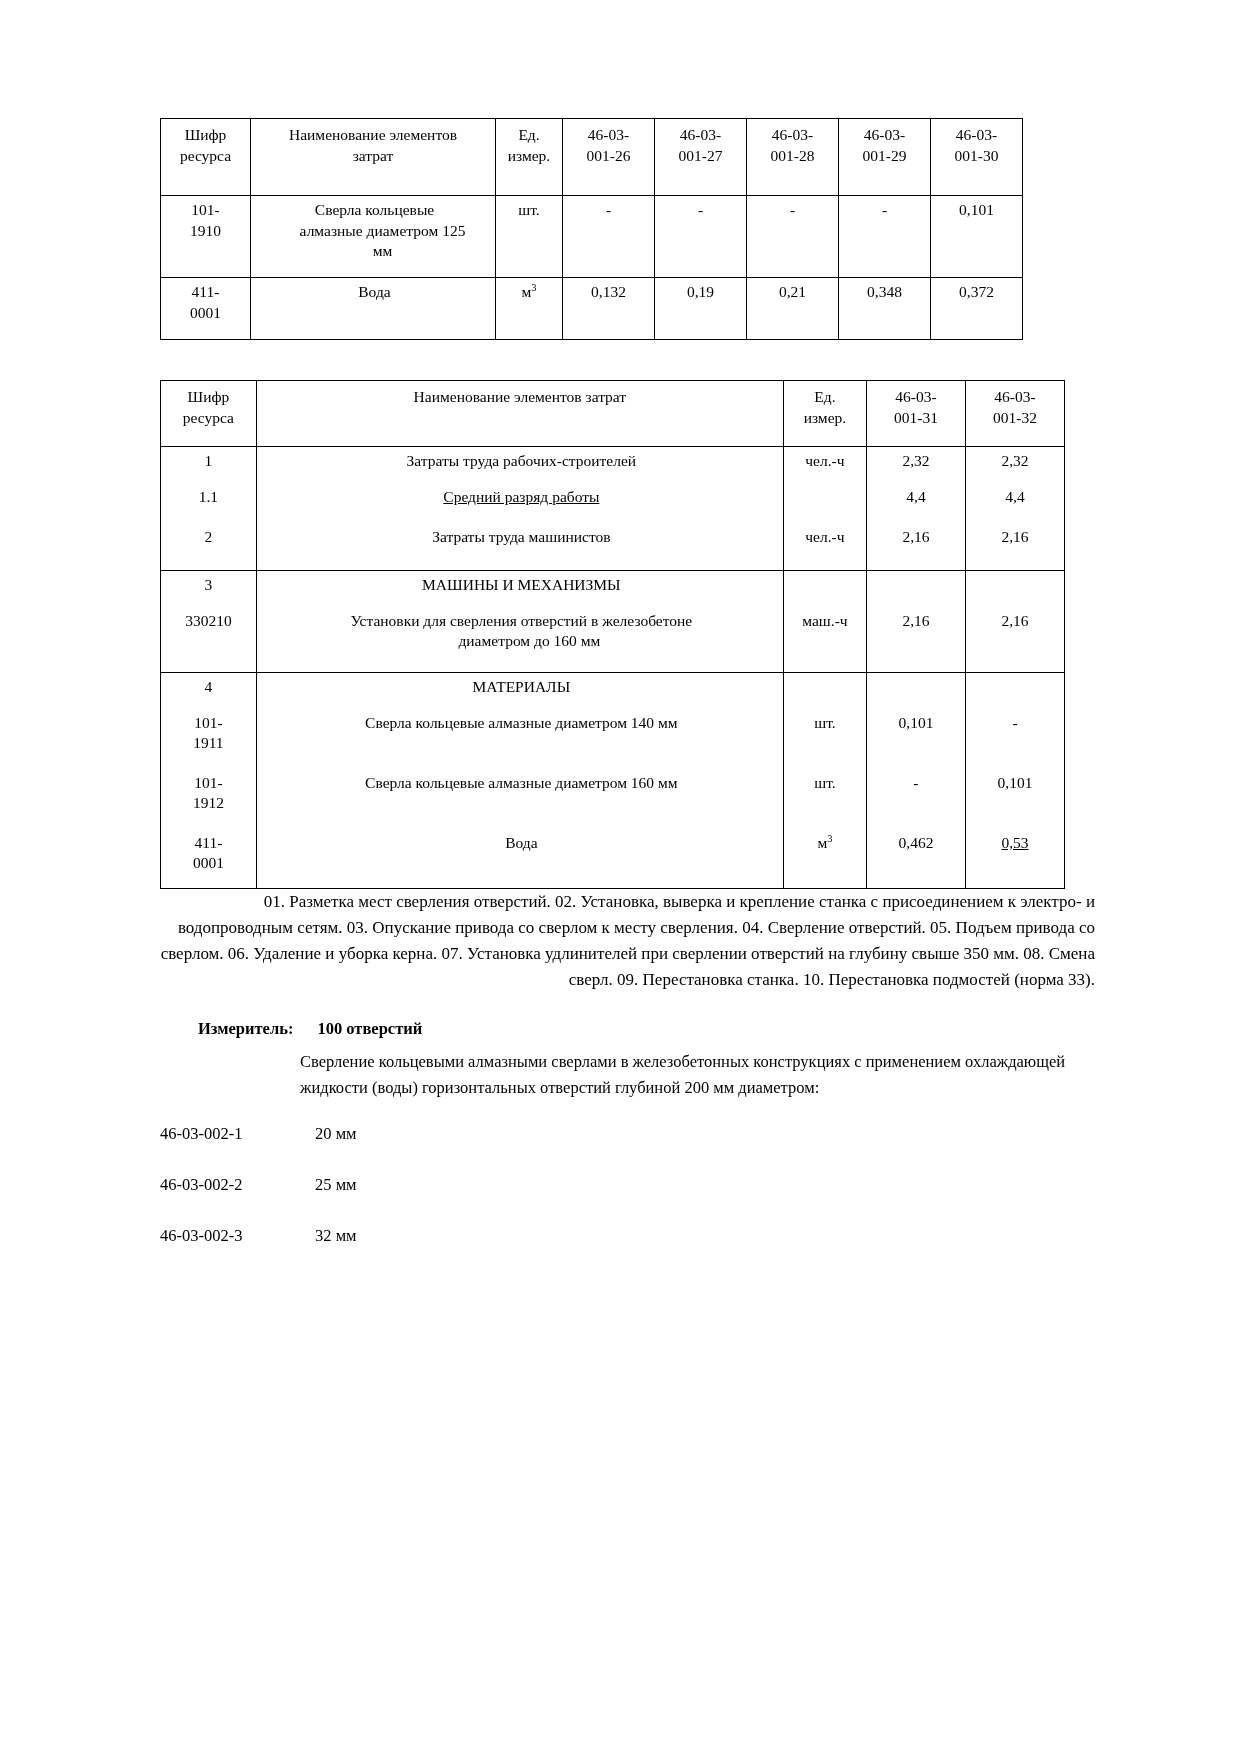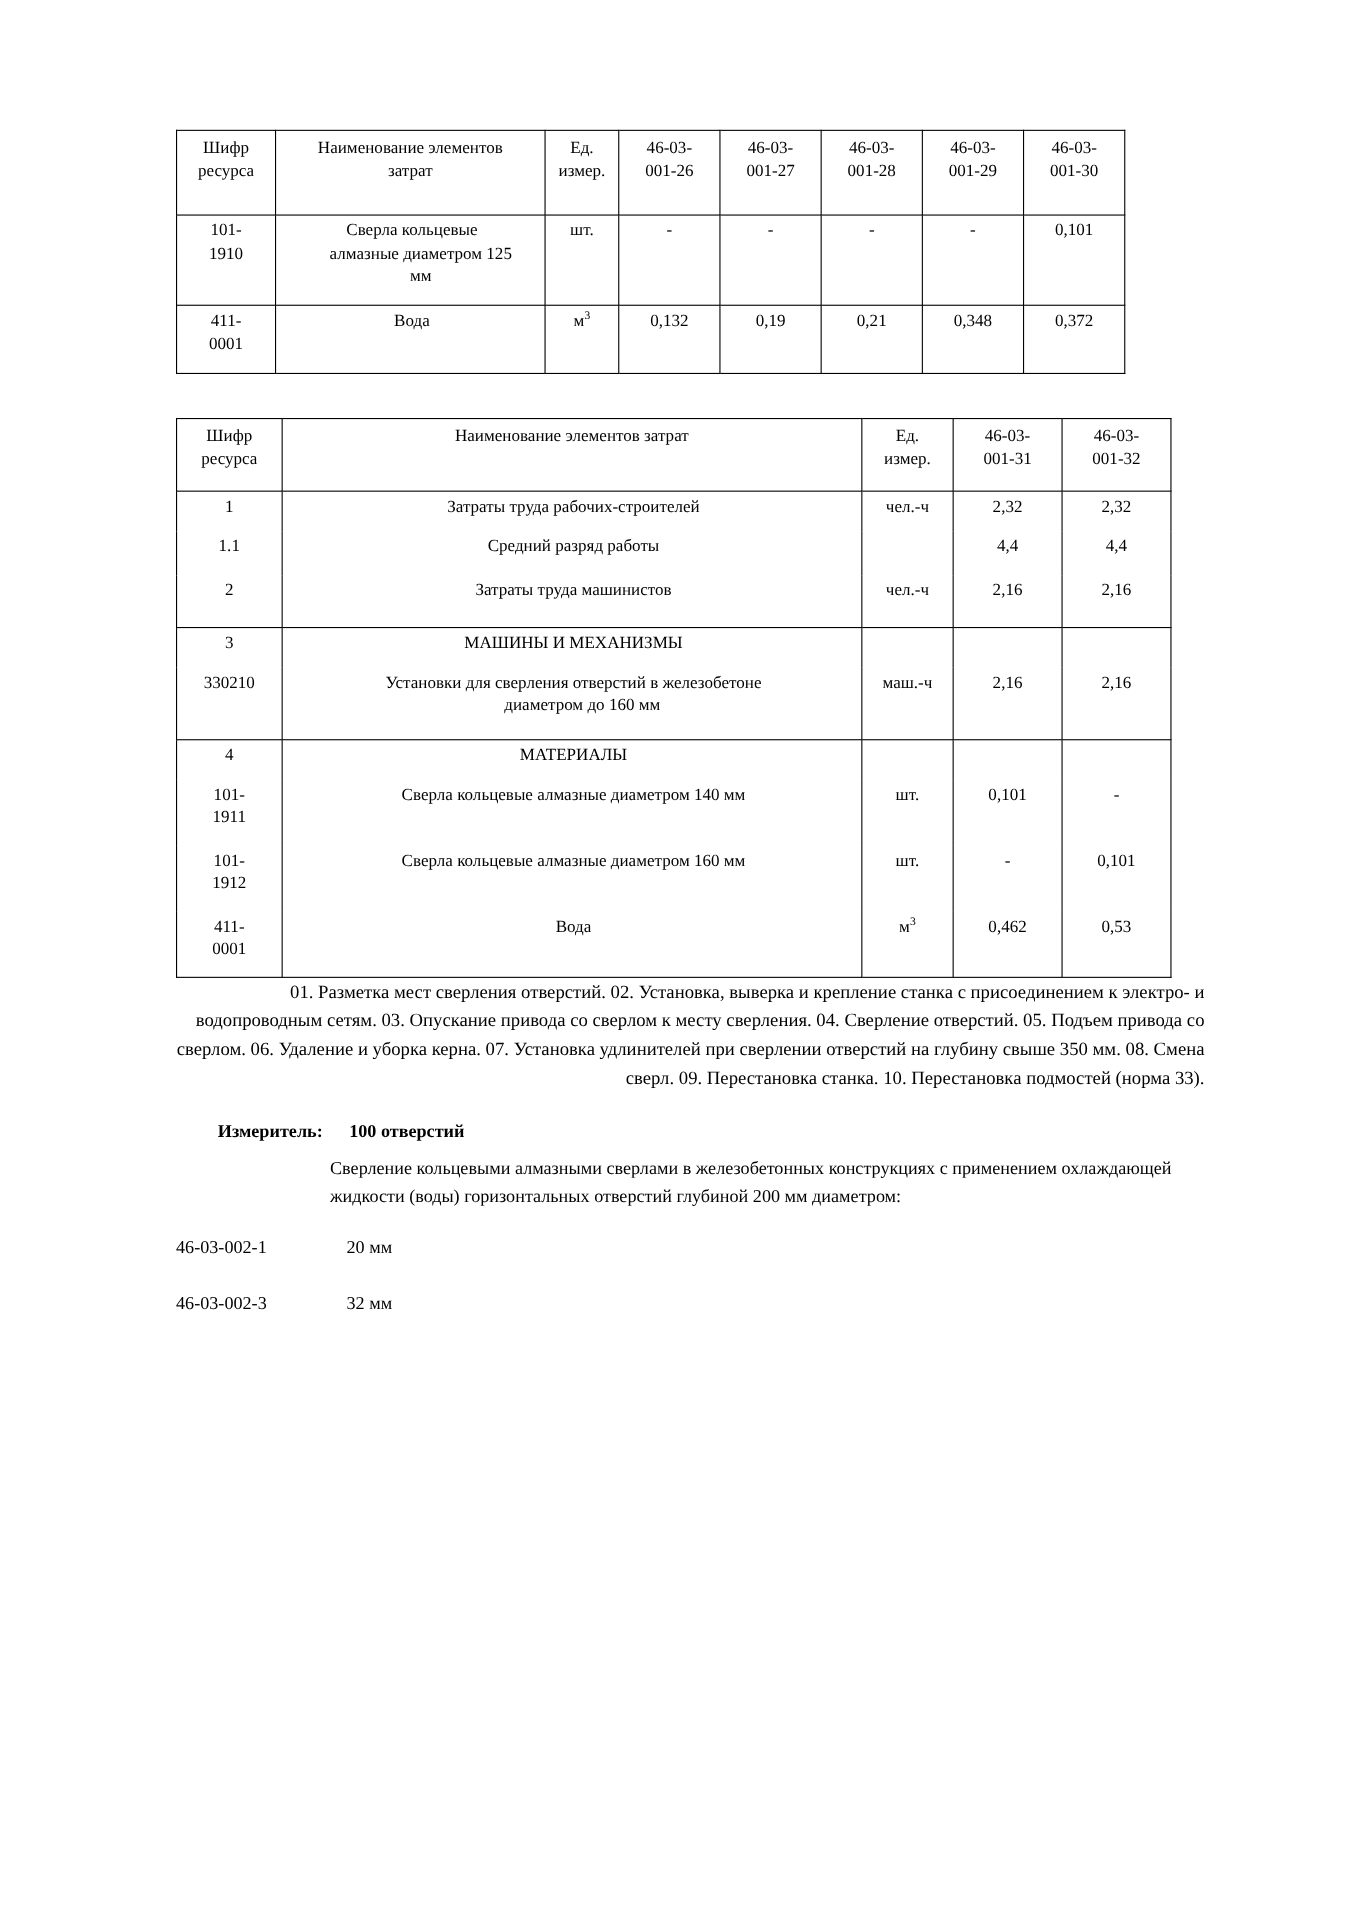--- a/index.html
+++ b/index.html
@@ -262,21 +262,21 @@
 
         <tr class="r-a">
           <td class="cell-code strong" style="border-bottom:none;">1</td>
           <td class="cell-name" style="border-bottom:none;">Затраты труда рабочих-строителей</td>
           <td style="border-bottom:none;">чел.-ч</td>
           <td style="border-bottom:none;">2,32</td>
           <td style="border-bottom:none;">2,32</td>
         </tr>
         <tr class="r-b">
           <td class="cell-code" style="border-top:none;border-bottom:none;">1.1</td>
-          <td class="cell-name" style="border-top:none;border-bottom:none;">Средний разряд работы</td>
+          <td class="cell-name" style="border-top:none;border-bottom:none;text-decoration:underline;">Средний разряд работы</td>
           <td style="border-top:none;border-bottom:none;"></td>
           <td style="border-top:none;border-bottom:none;">4,4</td>
           <td style="border-top:none;border-bottom:none;">4,4</td>
         </tr>
         <tr class="r-c">
           <td class="cell-code strong" style="border-top:none;">2</td>
           <td class="cell-name" style="border-top:none;">Затраты труда машинистов</td>
           <td style="border-top:none;">чел.-ч</td>
           <td style="border-top:none;">2,16</td>
           <td style="border-top:none;">2,16</td>
@@ -328,40 +328,44 @@
           <td style="border-top:none;border-bottom:none;">0,101</td>
         </tr>
         <tr class="r-g">
           <td class="cell-code" style="border-top:none;">
             <div>411-</div>
             <div>0001</div>
           </td>
           <td class="cell-name" style="border-top:none;">Вода</td>
           <td style="border-top:none;"><span>м</span><sup>3</sup></td>
           <td style="border-top:none;">0,462</td>
-          <td style="border-top:none;">0,53</td>
+          <td style="border-top:none;text-decoration:underline;">0,53</td>
         </tr>
       </tbody>
     </table>
 
 
 
     <p class="para">01. Разметка мест сверления отверстий. 02. Установка, выверка и крепление станка с присоединением к электро- и водопроводным сетям. 03. Опускание привода со сверлом к месту сверления. 04. Сверление отверстий. 05. Подъем привода со сверлом. 06. Удаление и уборка керна. 07. Установка удлинителей при сверлении отверстий на глубину свыше 350 мм. 08. Смена сверл. 09. Перестановка станка. 10. Перестановка подмостей (норма 33).</p>
 
     <div class="izmeritel">
       <span class="lbl">Измеритель:</span><span>100 отверстий</span>
     </div>
 
     <div class="desc-block">Сверление кольцевыми алмазными сверлами в железобетонных конструкциях с применением охлаждающей жидкости (воды) горизонтальных отверстий глубиной 200 мм диаметром:</div>
 
     <div class="code-list">
       <div class="code-row">
         <div class="code">46-03-002-1</div>
         <div class="val">20 мм</div>
       </div>
       <div class="code-row">
+        <div class="code">46-03-002-2</div>
+        <div class="val">25 мм</div>
+      </div>
+      <div class="code-row">
         <div class="code">46-03-002-3</div>
         <div class="val">32 мм</div>
       </div>
     </div>
 
   </div>
 </div>
 
 </body></html>

